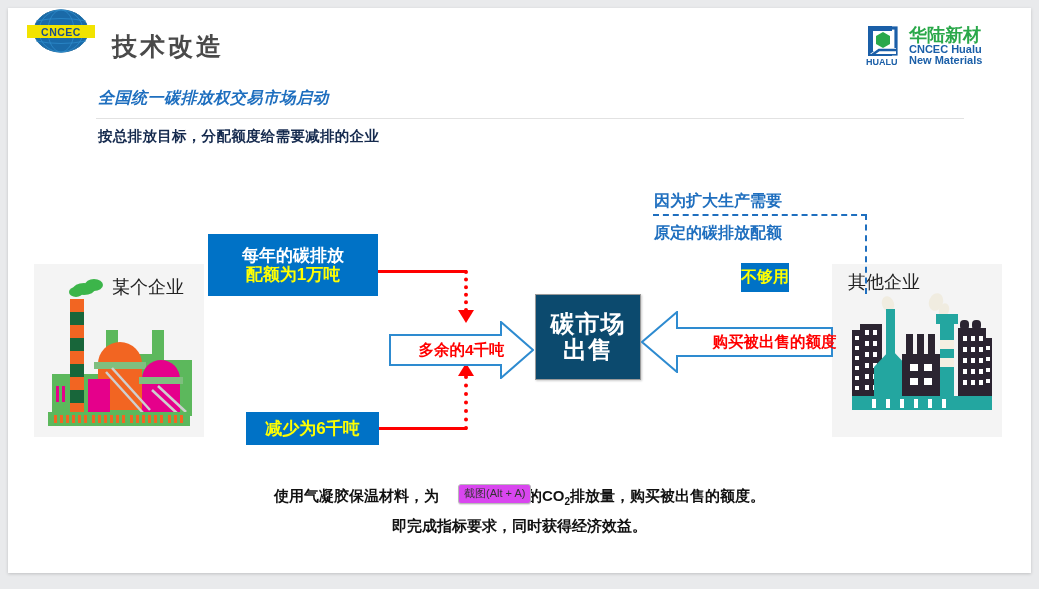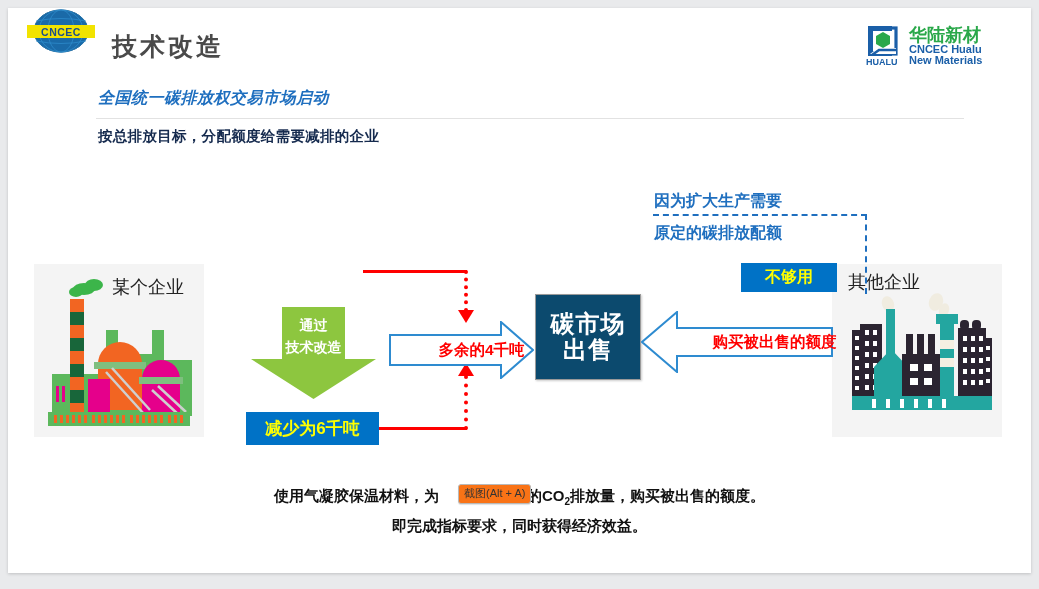--- a/index.html
+++ b/index.html
@@ -96,37 +96,37 @@
   }
   #market-box div{color:#fff;font-weight:bold;font-size:24px;line-height:1.1;letter-spacing:1px;}
 
   
   .callout{
     position:absolute;font-weight:bold;font-size:16px;color:#1F6FBF;white-space:nowrap;
   }
   #badge-bugouyong{
     position:absolute;left:733px;top:255px;
     background:#0072C6;color:#FFFF00;font-weight:bold;font-size:16px;
-    padding:4px 24px;
+    padding:4px 0;
   }
   #blue-dash{
     position:absolute;left:645px;top:206px;width:212px;height:78px;
     border-top:2px dashed #1F6FBF;border-right:2px dashed #1F6FBF;
     border-left:none;border-bottom:none;
   }
 
   
   .footer-line{
     position:absolute;width:100%;text-align:center;
     font-size:15px;font-weight:bold;color:#111;
   }
   .footer-line sub{font-size:10px;}
   #snip-tooltip{
     position:absolute;left:450px;top:476px;
-    background:#f97316;border:1px solid #b9b9b9;border-radius:3px;
+    background:#d946ef;border:1px solid #b9b9b9;border-radius:3px;
     padding:1px 5px 2px 5px;font-size:11px;color:#333;
     font-family:"Liberation Sans",sans-serif;white-space:nowrap;
     box-shadow:0 1px 1px rgba(0,0,0,.12);
   }
 </style>
 </head>
 <body>
 
 <div id="slide">
 
@@ -345,40 +345,35 @@
   <div class="redline" style="left:355px;top:262px;width:104px;height:3px;"></div>
 
   <div class="reddash" style="left:456px;top:262px;height:42px;"></div>
   <div class="redarrow" style="left:450px;top:302px;border-left:8px solid transparent;border-right:8px solid transparent;border-top:13px solid #FF0000;"></div>
 
   <div class="redline" style="left:355px;top:419px;width:104px;height:3px;"></div>
 
   <div class="reddash" style="left:456px;top:367px;height:55px;"></div>
   <div class="redarrow" style="left:450px;top:355px;border-left:8px solid transparent;border-right:8px solid transparent;border-bottom:13px solid #FF0000;"></div>
 
-  <div id="green-arrow">
-    <svg width="125" height="92" viewBox="0 0 125 92">
-      <polygon points="31,0 94,0 94,52 125,52 62.5,92 0,52 31,52" fill="#8DC63F"></polygon>
-    </svg>
-    <div class="gtxt">
-      <div>通过</div>
-      <div>技术改造</div>
-    </div>
-  </div>
-
+
+  <div class="bluebox" style="left:200px;top:226px;width:170px;height:62px;">
+    <div class="l1">每年的碳排放</div>
+    <div class="l2">配额为1万吨</div>
+  </div>
 
   <div class="bluebox" style="left:238px;top:404px;width:133px;height:33px;">
     <div class="l2">减少为6千吨</div>
   </div>
 
   <div class="chev" style="left:381px;top:313px;width:145px;height:58px;">
     <svg width="145" height="58" viewBox="0 0 145 58">
       <polygon points="1,14 112,14 112,1 144,29 112,57 112,44 1,44" fill="#ffffff" stroke="#2E8BD0" stroke-width="2" stroke-linejoin="miter"></polygon>
     </svg>
-    <div class="chev-label" style="padding-right:30px;padding-left:20px;">多余的4千吨</div>
+    <div class="chev-label" style="padding-right:30px;">多余的4千吨</div>
   </div>
 
   <div id="market-box">
     <div>碳市场</div>
     <div>出售</div>
   </div>
 
   <div class="chev" style="left:633px;top:303px;width:203px;height:62px;">
     <svg width="192" height="62" viewBox="0 0 192 62">
       <polygon points="191,17 36,17 36,1 1,31 36,61 36,45 191,45" fill="#ffffff" stroke="#2E8BD0" stroke-width="2" stroke-linejoin="miter"></polygon>

